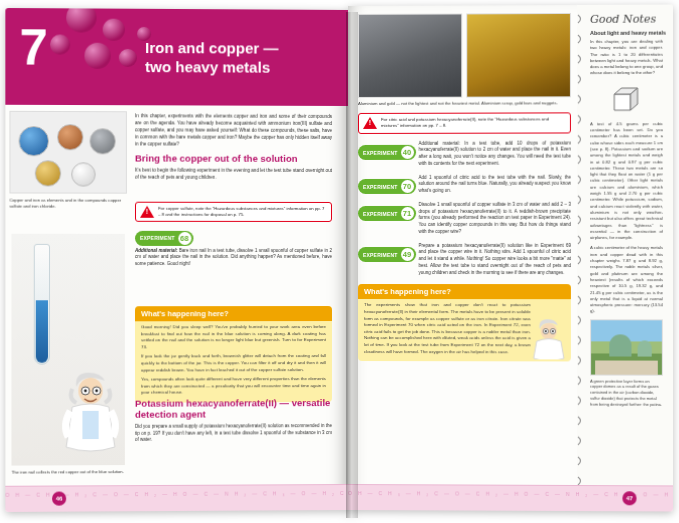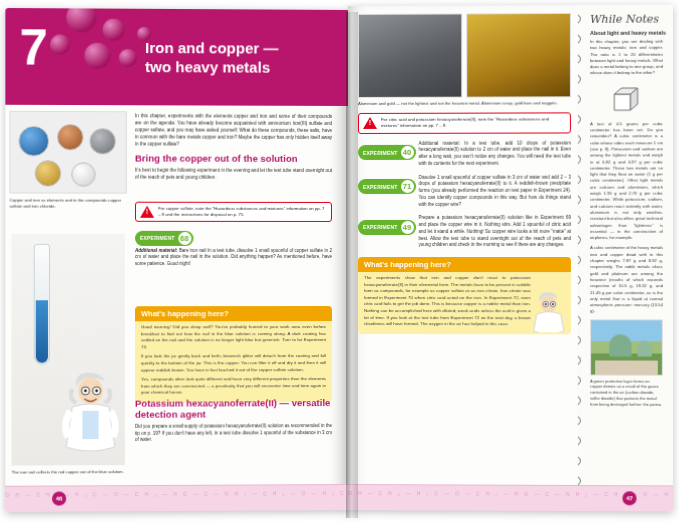--- a/index.html
+++ b/index.html
@@ -571,20 +571,29 @@
               <span class="lbl">EXPERIMENT</span>
               <span class="num">40</span>
             </div>
           </div>
           <div class="body">
             <span class="it">Additional material:</span>
             <span>In a test tube, add 10 drops of potassium hexacyanoferrate(II) solution to 2 cm of water and place the nail in it. Even after a long wait, you won't notice any changes. You will need the test tube with its contents for the next experiment.</span>
           </div>
         </div>
 
+        <div class="exp-row">
+          <div class="pillwrap">
+            <div class="exp-pill">
+              <span class="lbl">EXPERIMENT</span>
+              <span class="num">70</span>
+            </div>
+          </div>
+          <div class="body">Add 1 spoonful of citric acid to the test tube with the nail. Slowly, the solution around the nail turns blue. Naturally, you already suspect you know what's going on.</div>
+        </div>
 
         <div class="exp-row">
           <div class="pillwrap">
             <div class="exp-pill">
               <span class="lbl">EXPERIMENT</span>
               <span class="num">71</span>
             </div>
           </div>
           <div class="body">Dissolve 1 small spoonful of copper sulfate in 3 cm of water and add 2 – 3 drops of potassium hexacyanoferrate(II) to it. A reddish-brown precipitate forms (you already performed the reaction on test paper in Experiment 24). You can identify copper compounds in this way. But how do things stand with the copper wire?</div>
         </div>
@@ -636,21 +645,21 @@
               <path d="M1 330 q5 4 0 8"></path>
               <path d="M1 350 q5 4 0 8"></path>
             <path d="M1 370 q5 4 0 8"></path>
               <path d="M1 390 q5 4 0 8"></path>
               <path d="M1 410 q5 4 0 8"></path>
             <path d="M1 430 q5 4 0 8"></path>
               <path d="M1 450 q5 4 0 8"></path>
               <path d="M1 470 q5 4 0 8"></path>
           </g>
         </svg>
-        <div class="sn-title">While Notes</div>
+        <div class="sn-title">Good Notes</div>
         <div class="sn-sub">About light and heavy metals</div>
         <div class="sn-p">In this chapter, you are dealing with two heavy metals: iron and copper. The ratio is 1 to 20 differentiates between light and heavy metals. What does a metal belong to one group, and whose does it belong to the other?</div>
         <svg class="cube-fig" width="34" height="30" viewBox="0 0 34 30">
           <polygon points="4,10 20,10 20,26 4,26" fill="#ffffff" stroke="#777" stroke-width="1"></polygon>
           <polygon points="4,10 11,4 27,4 20,10" fill="#ededed" stroke="#777" stroke-width="1"></polygon>
           <polygon points="20,10 27,4 27,20 20,26" fill="#e0e0e0" stroke="#777" stroke-width="1"></polygon>
         </svg>
         <div class="sn-p">A test of 4.5 grams per cubic centimeter has been set. Do you remember? A cubic centimeter is a cube whose sides each measure 1 cm (see p. 8). Potassium and sodium are among the lightest metals and weigh in at 0.82 g and 0.97 g per cubic centimeter. These two metals are so light that they float on water (1 g per cubic centimeter). Other light metals are calcium and aluminium, which weigh 1.55 g and 2.70 g per cubic centimeter. While potassium, sodium, and calcium react violently with water, aluminium is not only weather-resistant but also offers great technical advantages than "lightness" is essential — in the construction of airplanes, for example.</div>
         <div class="sn-p">A cubic centimeter of the heavy metals iron and copper dead with in this chapter weighs 7.87 g and 8.92 g, respectively. The noble metals silver, gold and platinum are among the heaviest (results of which exceeds respective of 10.5 g, 19.32 g, and 21.45 g per cubic centimeter, as is the only metal that is a liquid at normal atmospheric pressure: mercury (13.54 g).</div>
         <div class="sn-photo">

